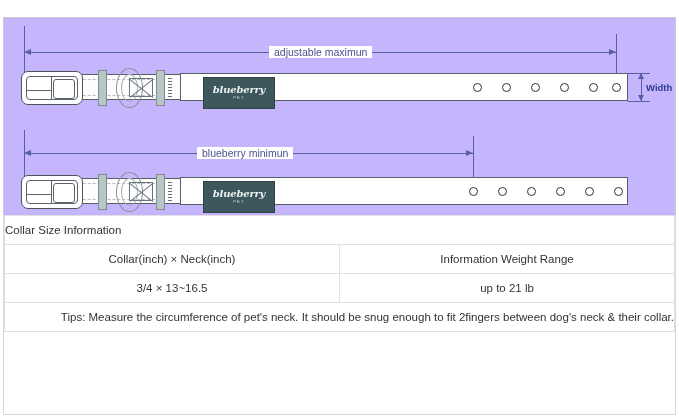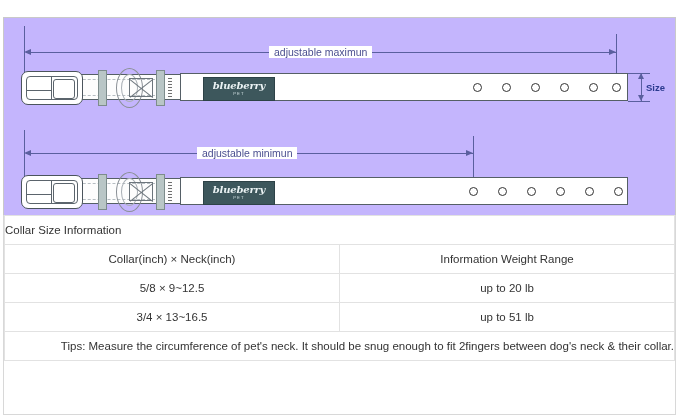--- a/index.html
+++ b/index.html
@@ -81,21 +81,21 @@
   .sew.s2{left:59px;top:77px;width:92px;}
 
   
   .texmark{
     position:absolute;left:164px;top:60px;width:4px;height:20px;
     background:repeating-linear-gradient(to bottom,#6e6e6e 0 1px,transparent 1px 3px);
   }
 
   
   .logo{
-    position:absolute;left:199px;top:59px;width:72px;height:24px;
+    position:absolute;left:199px;top:59px;width:72px;height:32px;
     background:#3d575c;border:1px solid #2d4247;box-sizing:border-box;
     display:flex;flex-direction:column;align-items:center;justify-content:center;
     line-height:1;
   }
   .logo .brand{
     color:#eaf2f3;font-size:10px;font-style:italic;font-weight:bold;
     font-family:"DejaVu Serif",serif;letter-spacing:-0.2px;
   }
   .logo .sub{color:#cfdee0;font-size:4.2px;letter-spacing:1.2px;margin-top:1px;}
 
@@ -202,31 +202,31 @@
       <div class="hole" style="left:527px;top:64.5px;"></div>
       <div class="hole" style="left:556px;top:64.5px;"></div>
       <div class="hole" style="left:585px;top:64.5px;"></div>
       <div class="hole" style="left:608px;top:64.5px;"></div>
 
       <div class="w-ext" style="left:624px;top:55px;width:22px;"></div>
       <div class="w-ext" style="left:624px;top:83px;width:22px;"></div>
       <div class="w-vline" style="left:637px;top:55px;height:28px;"></div>
       <div class="arrow-u" style="left:633.5px;top:55px;"></div>
       <div class="arrow-d" style="left:633.5px;top:77px;"></div>
-      <div class="w-label" style="left:642px;top:64px;">Size</div>
+      <div class="w-label" style="left:642px;top:64px;">Width</div>
     </div>
 
     <div class="diagram second">
 
       <div class="dim-ext" style="left:20px;top:14px;height:46px;"></div>
       <div class="dim-ext" style="left:469px;top:14px;height:60px;"></div>
       <div class="dim-line" style="left:22px;top:31px;width:447px;"></div>
       <div class="arrow-l" style="left:20px;top:27.5px;"></div>
       <div class="arrow-r" style="left:462px;top:27.5px;"></div>
-      <div class="dim-label" style="left:193px;top:25px;">adjustable minimun</div>
+      <div class="dim-label" style="left:193px;top:25px;">blueberry minimun</div>
 
       <div class="strap strap-tail"></div>
       <div class="strap strap-main"></div>
 
       <div class="sew s1"></div>
       <div class="sew s2"></div>
 
       <div class="buckle">
         <div class="buckle-inner"></div>
         <div class="buckle-bar v"></div>
@@ -261,26 +261,22 @@
     <table class="size-table">
       <tbody>
           <tr>
         <td class="title-cell" colspan="2">Collar Size Information</td>
       </tr>
       <tr>
         <td class="head-cell first-col">Collar(inch)  ×  Neck(inch)</td>
         <td class="head-cell">Information Weight Range</td>
       </tr>
       <tr>
-        <td class="data-cell first-col">5/8 × 9~12.5</td>
-        <td class="data-cell">up to 20 lb</td>
-      </tr>
-      <tr>
         <td class="data-cell first-col">3/4 × 13~16.5</td>
-        <td class="data-cell">up to 51 lb</td>
+        <td class="data-cell">up to 21 lb</td>
       </tr>
       <tr>
         <td class="tips-cell" colspan="2">Tips: Measure the circumference of pet's neck. It should be snug enough to fit 2fingers between dog's neck &amp; their collar.</td>
       </tr>
     </tbody>
       </table>
   </div>
 
 </div>
 

